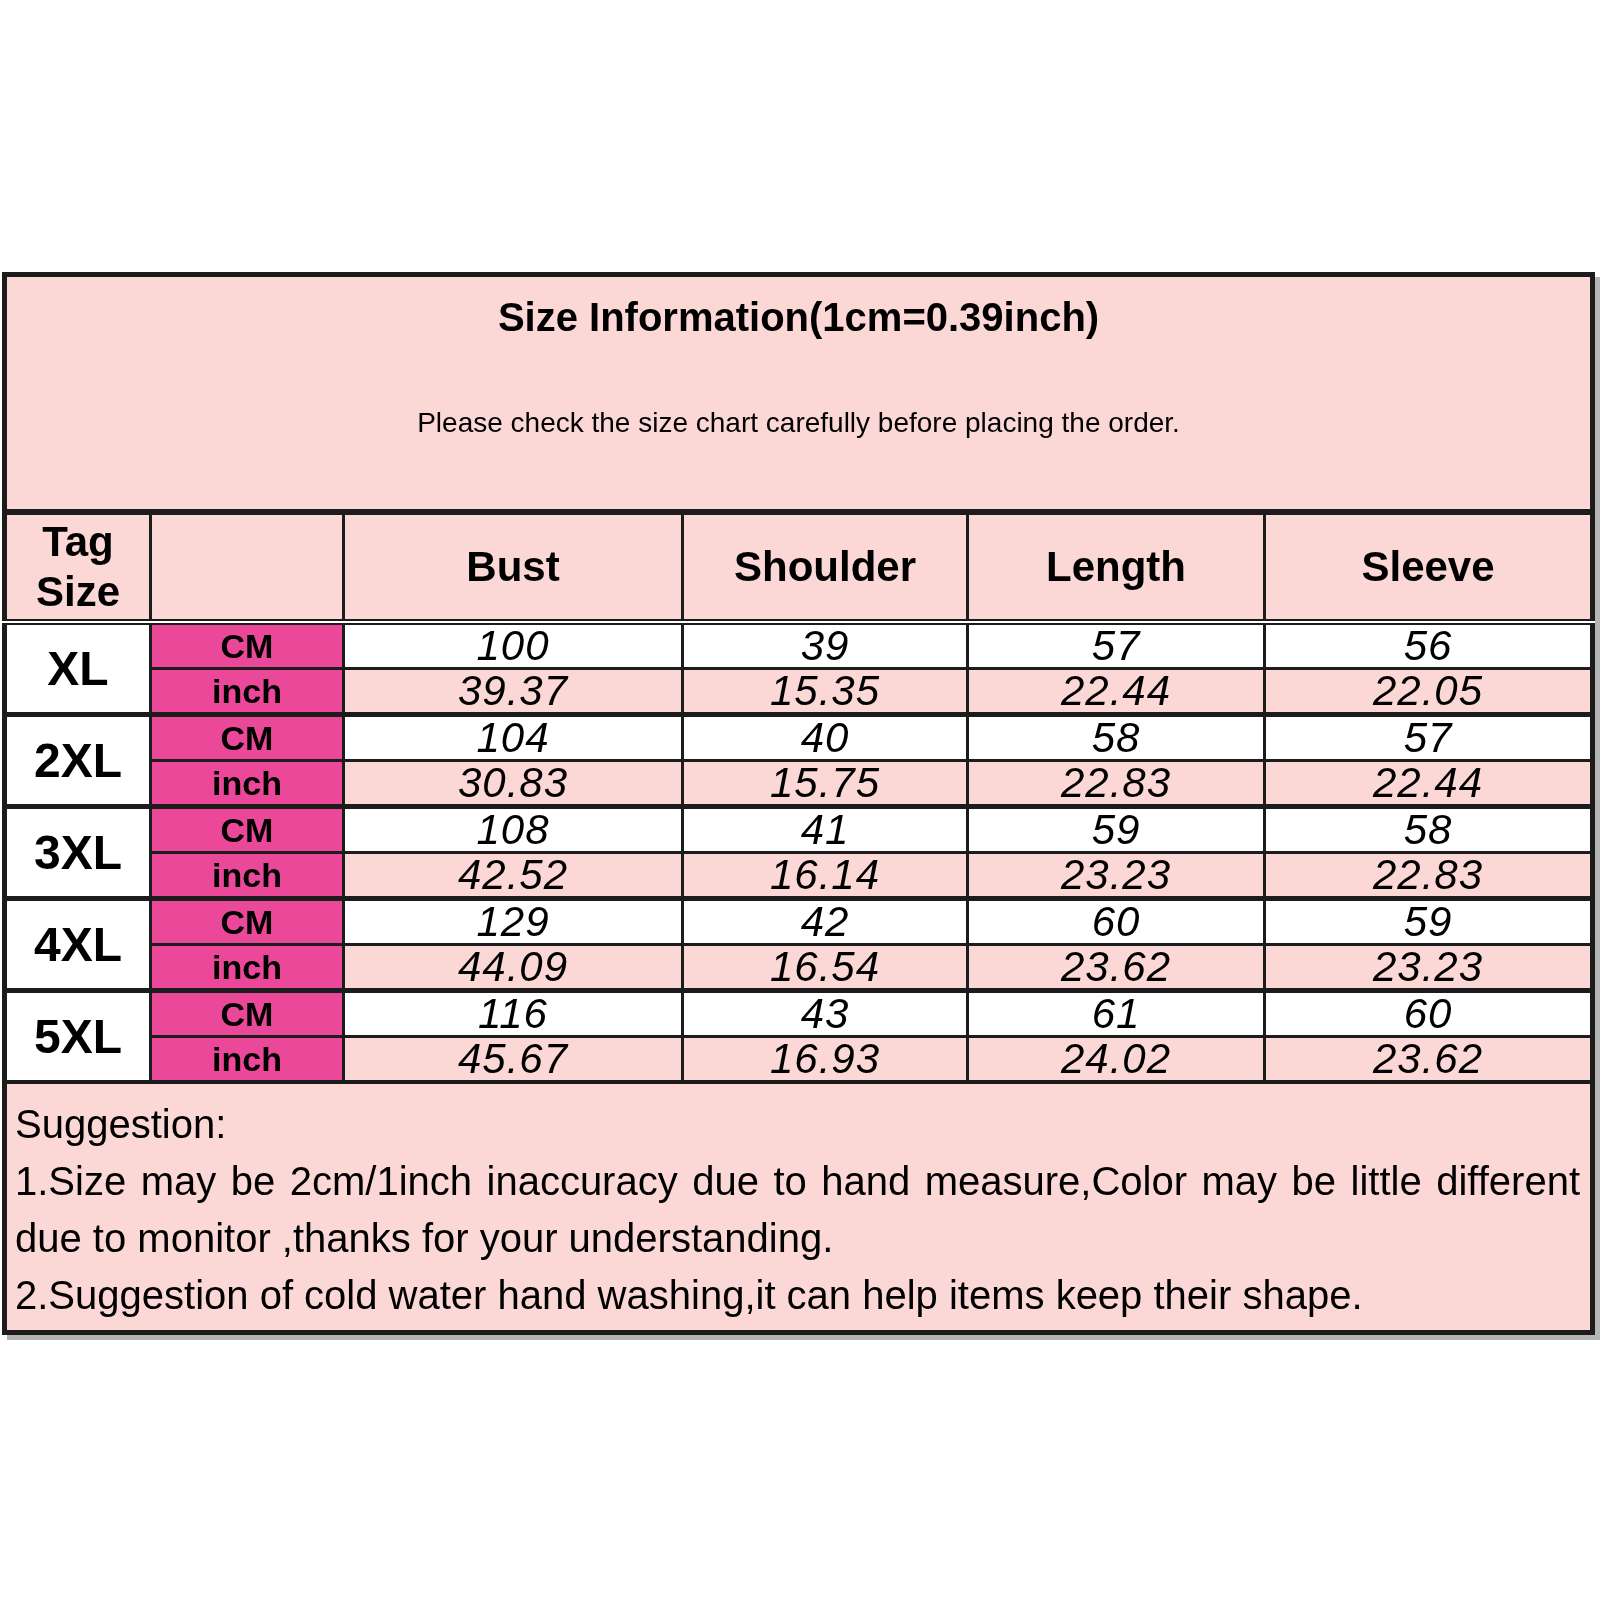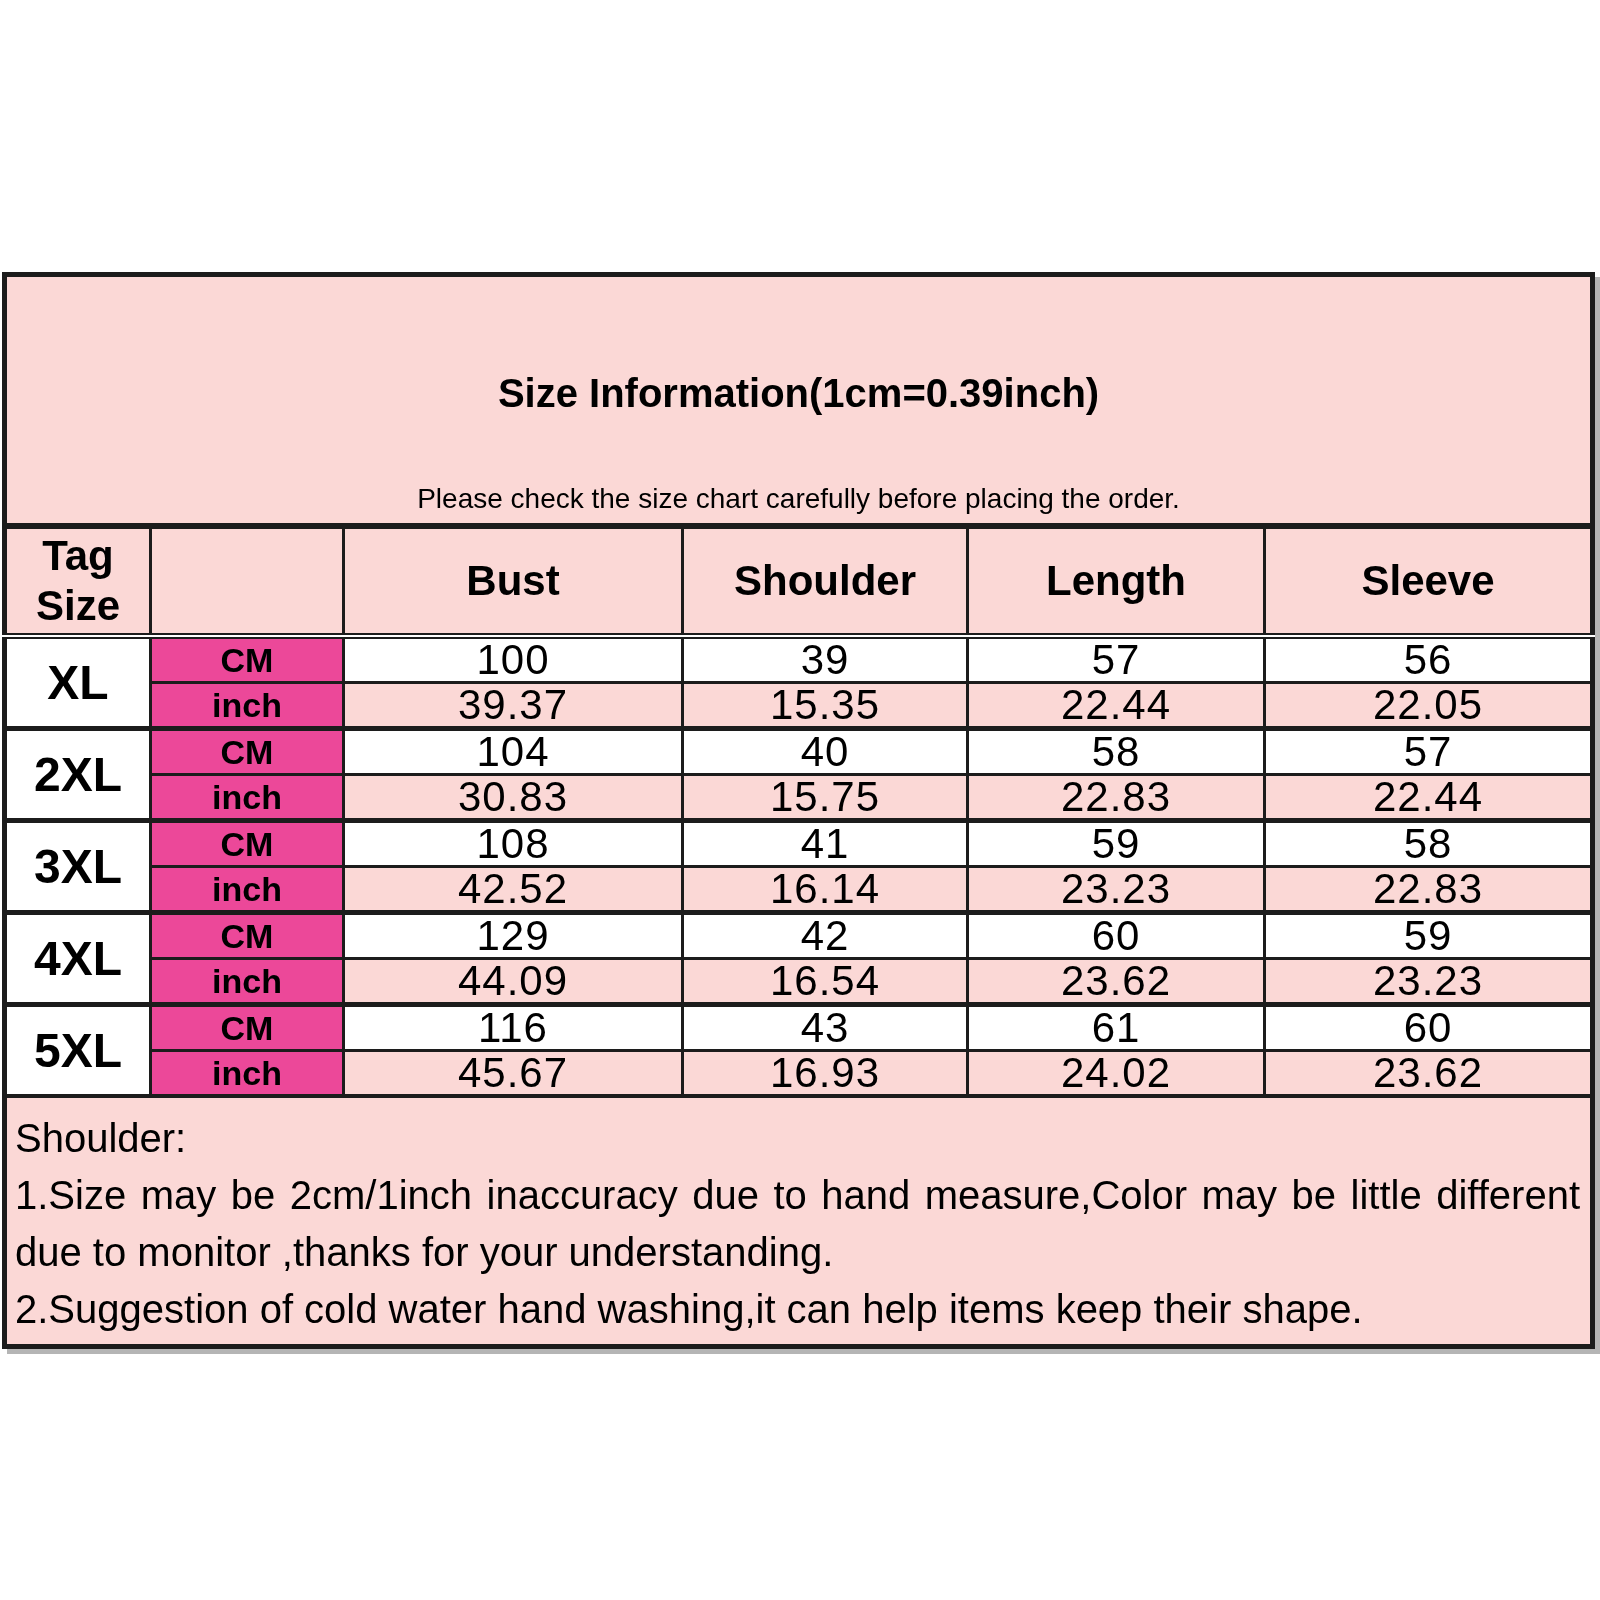--- a/index.html
+++ b/index.html
@@ -35,22 +35,21 @@
   tr.title-row td {
     background: #fbd8d6;
     height: 232px;
     border-bottom: 6px solid #1c1c1c;
     vertical-align: top;
   }
   .title-inner {
     display: flex;
     flex-direction: column;
     align-items: center;
-    padding-top: 44px;
-    margin-top: 48px;
+    padding-top: 16px;
   }
   .chart-title {
     font-size: 40px;
     font-weight: bold;
     line-height: 48px;
   }
   .chart-subtitle {
     font-size: 28px;
     line-height: 48px;
     margin-top: 58px;
@@ -78,20 +77,21 @@
     font-size: 34px;
     font-weight: bold;
     background: #ec4899;
     line-height: 41px;
   }
   td.data-cell {
     font-size: 42px;
     line-height: 42px;
     letter-spacing: 1px;
     background: #ffffff;
+    font-style: italic;
   }
   tr.row-inch td.data-cell { background: #fbd8d6; }
   
   tr.attention-row td {
     background: #fbd8d6;
     border-top: 4px solid #1c1c1c;
     height: 234px;
     vertical-align: top;
     text-align: left;
     padding: 12px 10px 0 8px;
@@ -213,20 +213,20 @@
       <tr class="row-inch">
         <td class="unit-cell">inch</td>
         <td class="data-cell">45.67</td>
         <td class="data-cell">16.93</td>
         <td class="data-cell">24.02</td>
         <td class="data-cell">23.62</td>
       </tr>
 
       <tr class="attention-row">
         <td colspan="6">
-          <p class="attention-heading">Shoulder:</p>
+          <p class="attention-heading">Suggestion:</p>
           <p class="attention-note1">1.Size may be 2cm/1inch inaccuracy due to hand measure,Color may be little different due to monitor ,thanks for your understanding.</p>
           <p class="attention-note2">2.Suggestion of cold water hand washing,it can help items keep their shape.</p>
         </td>
       </tr>
     </tbody>
   </table>
 </div>
 
 </body></html>

